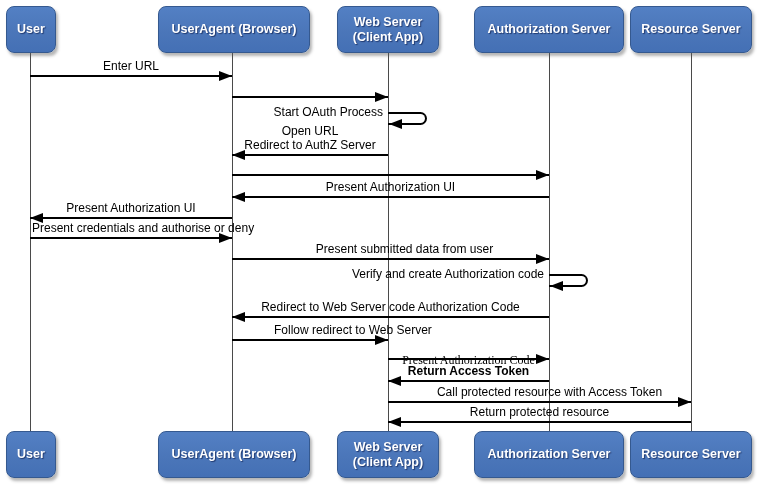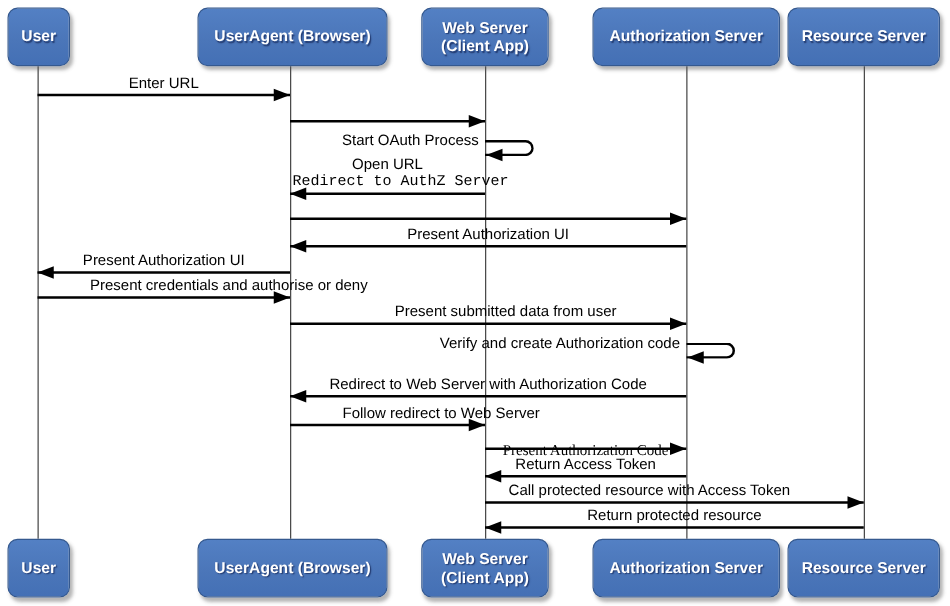--- a/index.html
+++ b/index.html
@@ -85,53 +85,53 @@
     <div class="arrow-head to-right" style="left: 219px; top: 71px;"></div>
     <div class="msg-label" style="left: 32px; top: 60px; width: 198px;">Enter URL</div>
     <div class="msg-line" style="left: 232px; top: 96px; width: 156px;"></div>
     <div class="arrow-head to-right" style="left: 375px; top: 92px;"></div>
     <div class="msg-label" style="left: 234px; top: 81px; width: 152px; margin-top: 44px;">Open URL</div>
     <div class="self-loop" style="left: 388px; top: 112px; width: 39px; height: 13px;"></div>
     <div class="arrow-head to-left" style="left: 389px; top: 119px;"></div>
     <div class="msg-label right-align" style="left: 133px; top: 106px; width: 250px;">Start OAuth Process</div>
     <div class="msg-line" style="left: 232px; top: 154px; width: 156px;"></div>
     <div class="arrow-head to-left" style="left: 232px; top: 150px;"></div>
-    <div class="msg-label" style="left: 234px; top: 139px; width: 152px; font-family: Liberation Mono, monospace;">Redirect to AuthZ Server</div>
+    <div class="msg-label" style="left: 234px; top: 139px; width: 152px;">Redirect to AuthZ Server</div>
     <div class="msg-line" style="left: 232px; top: 174px; width: 317px;"></div>
     <div class="arrow-head to-right" style="left: 536px; top: 170px;"></div>
     <div class="msg-line" style="left: 232px; top: 196px; width: 317px;"></div>
     <div class="arrow-head to-left" style="left: 232px; top: 192px;"></div>
     <div class="msg-label" style="left: 234px; top: 181px; width: 313px;">Present Authorization UI</div>
     <div class="msg-line" style="left: 30px; top: 217px; width: 202px;"></div>
     <div class="arrow-head to-left" style="left: 30px; top: 213px;"></div>
     <div class="msg-label" style="left: 32px; top: 202px; width: 198px;">Present Authorization UI</div>
     <div class="msg-line" style="left: 30px; top: 237px; width: 202px;"></div>
     <div class="arrow-head to-right" style="left: 219px; top: 233px;"></div>
-    <div class="msg-label" style="left: 48px; top: 222px; width: 198px; padding-left: 24px;">Present credentials and authorise or deny</div>
+    <div class="msg-label" style="left: 32px; top: 222px; width: 198px;">Present credentials and authorise or deny</div>
     <div class="msg-line" style="left: 232px; top: 258px; width: 317px;"></div>
     <div class="arrow-head to-right" style="left: 536px; top: 254px;"></div>
     <div class="msg-label" style="left: 234px; top: 243px; width: 313px; margin-left: 14px;">Present submitted data from user</div>
     <div class="self-loop" style="left: 549px; top: 274px; width: 39px; height: 13px;"></div>
     <div class="arrow-head to-left" style="left: 550px; top: 281px;"></div>
     <div class="msg-label right-align" style="left: 294px; top: 268px; width: 250px;">Verify and create Authorization code</div>
     <div class="msg-line" style="left: 232px; top: 316px; width: 317px;"></div>
     <div class="arrow-head to-left" style="left: 232px; top: 312px;"></div>
-    <div class="msg-label" style="left: 234px; top: 301px; width: 313px;">Redirect to Web Server with Authorization Code</div>
+    <div class="msg-label" style="left: 234px; top: 301px; width: 313px;">Redirect to Web Server code Authorization Code</div>
     <div class="msg-line" style="left: 232px; top: 339px; width: 156px;"></div>
     <div class="arrow-head to-right" style="left: 375px; top: 335px;"></div>
     <div class="msg-label" style="left: 234px; top: 324px; width: 152px; margin-left: 40px;">Follow redirect to Web Server</div>
     <div class="msg-line" style="left: 388px; top: 358px; width: 161px;"></div>
     <div class="arrow-head to-right" style="left: 536px; top: 354px;"></div>
     <div class="msg-label" style="left: 390px; top: 354px; width: 157px; font-family: Liberation Serif, serif;">Present Authorization Code</div>
     <div class="msg-line" style="left: 388px; top: 380px; width: 161px;"></div>
     <div class="arrow-head to-left" style="left: 388px; top: 376px;"></div>
-    <div class="msg-label" style="left: 390px; top: 365px; width: 157px;">Return Access Token</div>
+    <div class="msg-label" style="left: 390px; top: 365px; width: 157px; font-weight: bold;">Return Access Token</div>
     <div class="msg-line" style="left: 388px; top: 401px; width: 303px;"></div>
     <div class="arrow-head to-right" style="left: 678px; top: 397px;"></div>
-    <div class="msg-label" style="left: 370px; top: 386px; width: 299px;">Call protected resource with Access Token</div>
+    <div class="msg-label" style="left: 400px; top: 386px; width: 299px;">Call protected resource with Access Token</div>
     <div class="msg-line" style="left: 388px; top: 421px; width: 303px;"></div>
     <div class="arrow-head to-left" style="left: 388px; top: 417px;"></div>
     <div class="msg-label" style="left: 390px; top: 406px; width: 299px;">Return protected resource</div>
     <div class="actor-box" style="left: 6px; top: 6px; width: 50px;">User</div>
     <div class="actor-box" style="left: 6px; top: 431px; width: 50px;">User</div>
     <div class="actor-box" style="left: 158px; top: 6px; width: 152px;">UserAgent (Browser)</div>
     <div class="actor-box" style="left: 158px; top: 431px; width: 152px;">UserAgent (Browser)</div>
     <div class="actor-box" style="left: 337px; top: 6px; width: 102px;">Web Server
 (Client App)</div>
     <div class="actor-box" style="left: 337px; top: 431px; width: 102px;">Web Server

